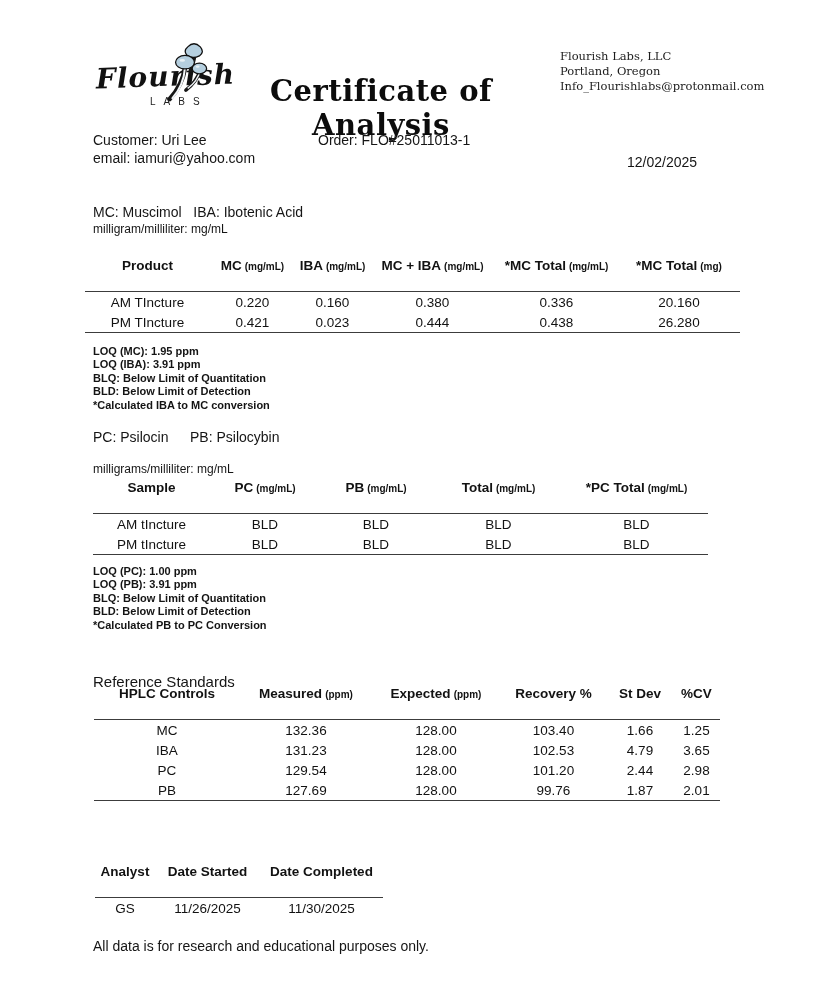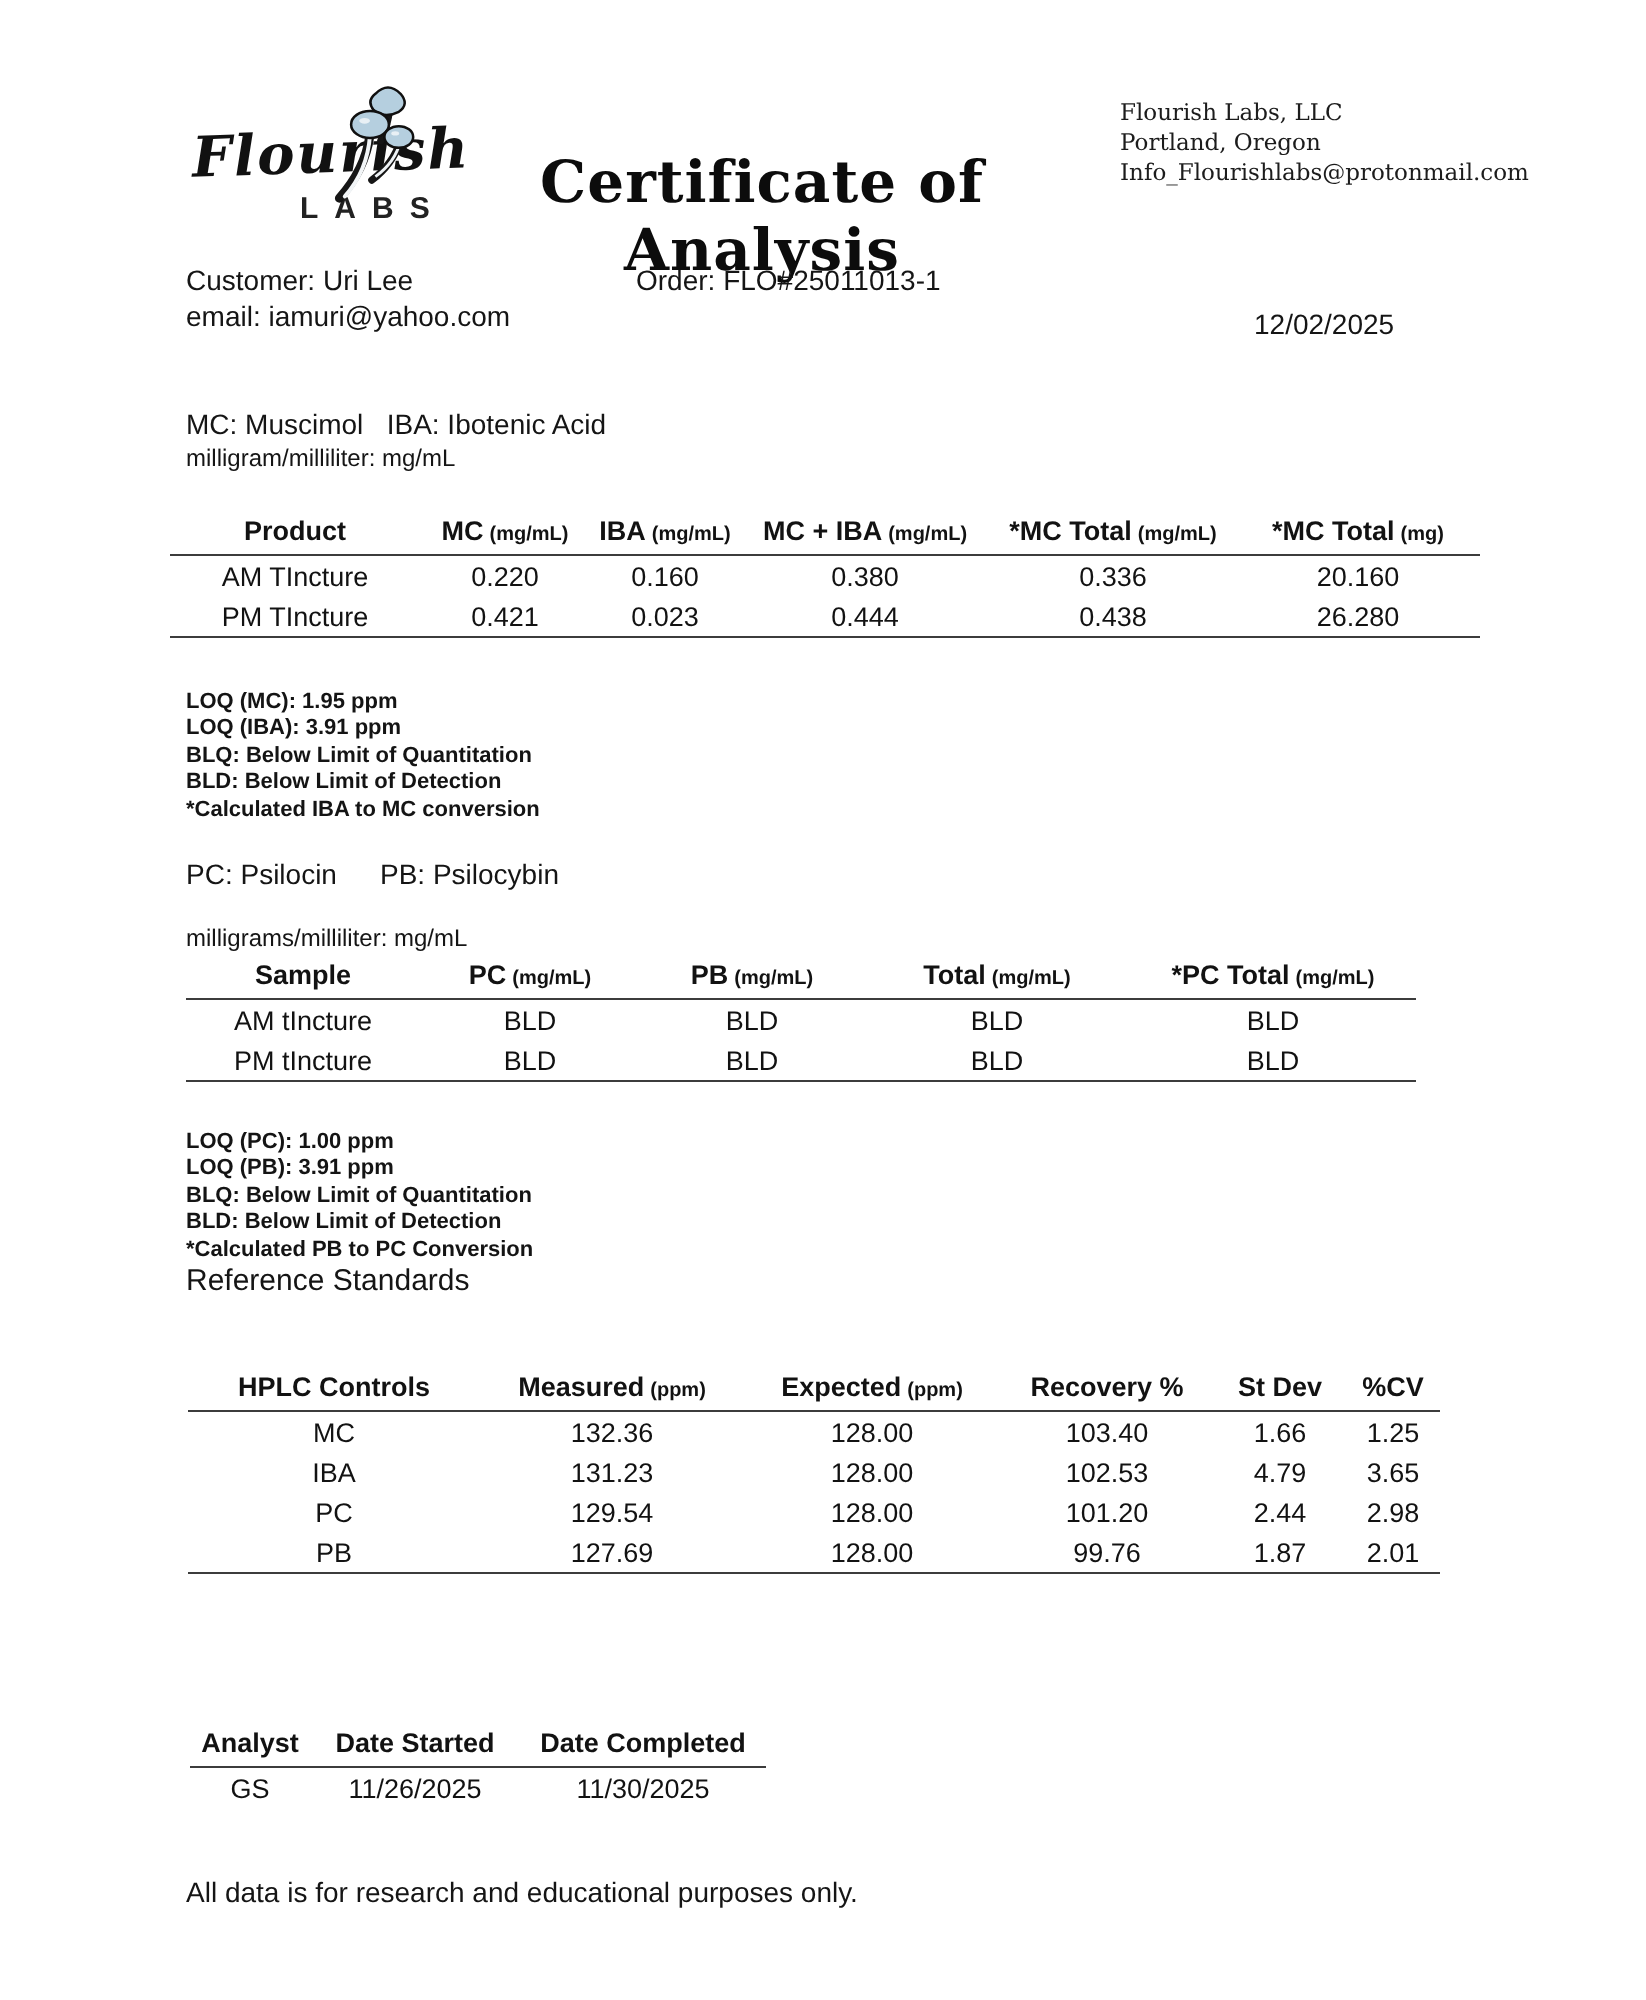--- a/index.html
+++ b/index.html
@@ -8,41 +8,41 @@
     font-family:"Liberation Sans",sans-serif;color:#151515;overflow:hidden;
   }
   .abs{position:absolute;}
 
   
   .logo-script{
     font-family:"DejaVu Serif",serif;font-style:italic;font-weight:700;
     font-size:28px;color:#111;letter-spacing:1px;transform:rotate(-2deg);
   }
   .logo-labs{
-    font-size:15px;letter-spacing:8px;color:#222;font-weight:700;padding-left:46px;
+    font-size:10px;letter-spacing:8px;color:#222;font-weight:400;padding-left:46px;
   }
   .coa-title{
     font-family:"DejaVu Serif",serif;font-weight:700;font-size:29px;color:#0c0c0c;
     width:360px;text-align:center;letter-spacing:0.5px;
   }
   .contact{
     font-family:"DejaVu Serif",serif;font-size:11.5px;line-height:15px;color:#1c1c1c;
   }
 
   
   .t14{font-size:14px;line-height:18px;}
   .t12{font-size:12px;line-height:15px;}
   .t15{font-size:15px;}
   .pre{white-space:pre;}
   .notes{font-size:11px;line-height:13.4px;font-weight:600;color:#141414;}
 
   
   table.coa{border-collapse:collapse;table-layout:fixed;font-size:13.5px;color:#121212;}
   table.coa th,table.coa td{padding:0;text-align:center;vertical-align:middle;overflow:hidden;}
-  table.coa thead th{font-weight:600;height:19px;border-bottom:1.6px solid #3c3c3c;padding-bottom:2px;}
+  table.coa thead th{font-weight:600;height:19px;border-bottom:1.6px solid #3c3c3c;padding-bottom:16px;}
   table.coa tbody td{height:20px;font-weight:400;}
   table.coa tbody tr:last-child td{border-bottom:1.6px solid #3c3c3c;}
   table.coa.no-bottom tbody tr:last-child td{border-bottom:none;}
   .hunit{font-size:10px;font-weight:600;margin-left:3px;}
 
   #table-amanita col:nth-child(1){width:125px}
   #table-amanita col:nth-child(2){width:85px}
   #table-amanita col:nth-child(3){width:75px}
   #table-amanita col:nth-child(4){width:125px}
   #table-amanita col:nth-child(5){width:123px}
@@ -193,21 +193,21 @@
     </table>
 
   <div class="abs notes" style="left:93px;top:565px;">
       <div>LOQ (PC): 1.00 ppm</div>
       <div>LOQ (PB): 3.91 ppm</div>
       <div>BLQ: Below Limit of Quantitation</div>
       <div>BLD: Below Limit of Detection</div>
       <div>*Calculated PB to PC Conversion</div>
     </div>
 
-  <div class="abs t15" style="left:93px;top:632px;">Reference Standards</div>
+  <div class="abs t15" style="left:93px;top:673px;">Reference Standards</div>
 
   <table class="abs coa" id="table-controls" style="left:94px;top:684px;width:626px;">
       <colgroup>
         <col>
         <col>
         <col>
         <col>
         <col>
         <col>
       </colgroup>

